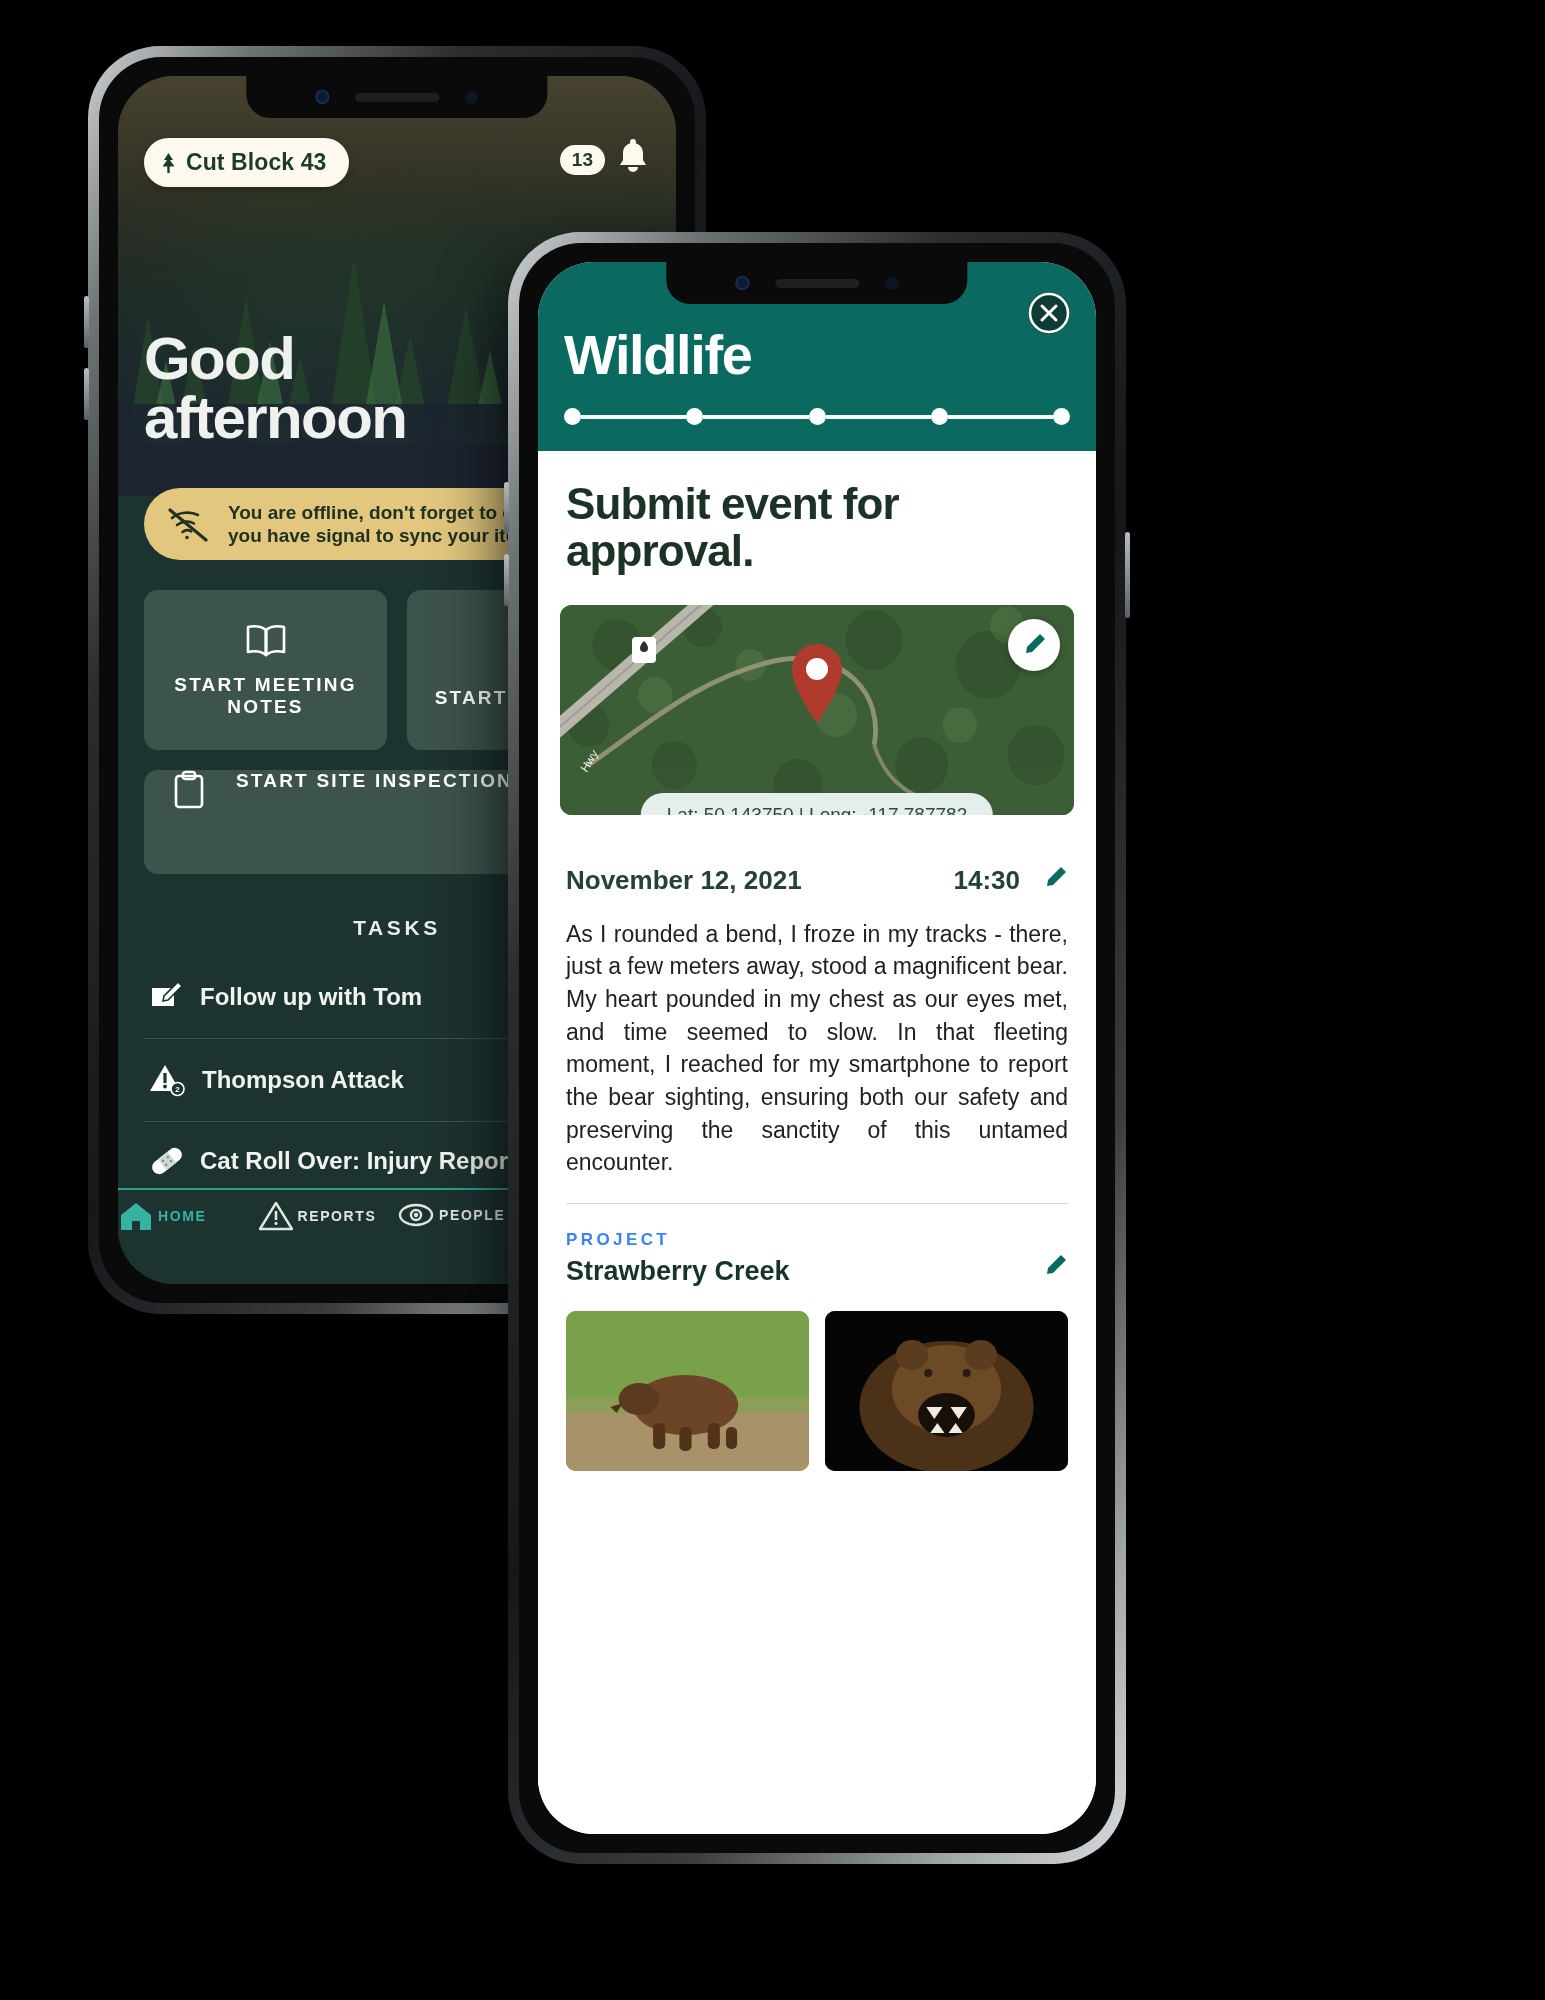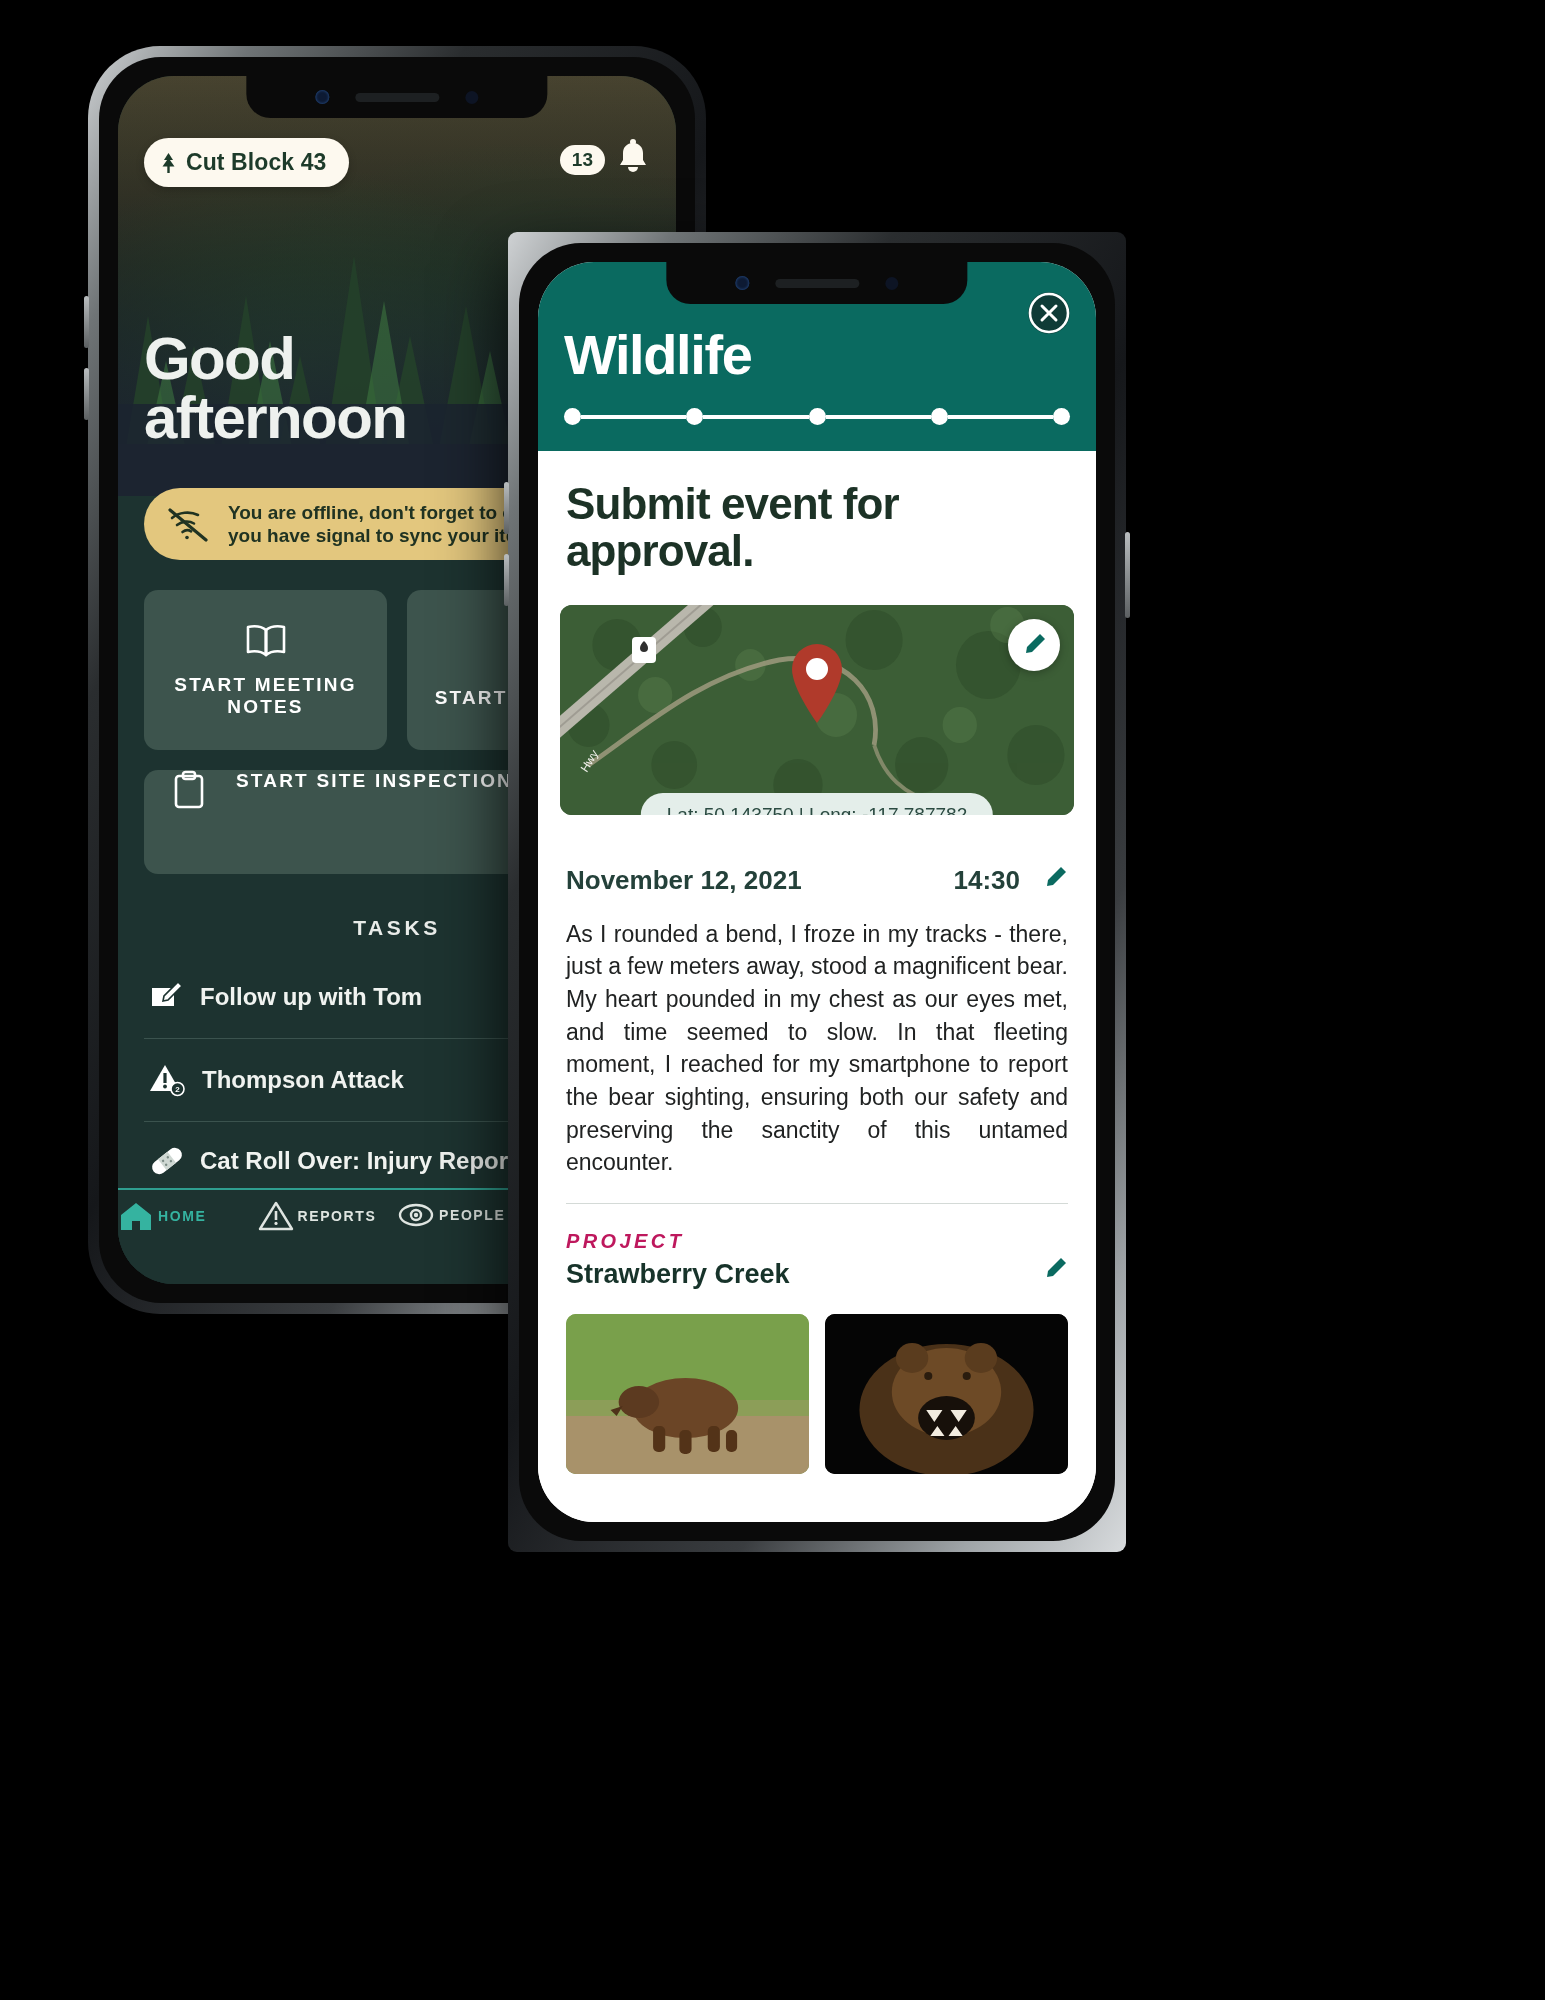--- a/index.html
+++ b/index.html
@@ -113,21 +113,21 @@
   .tabbar {
     position:absolute; left:0; right:0; bottom:0; height:96px;
     background:#1d3330; border-top:2px solid #2f9e8f;
     display:flex; align-items:flex-start; padding-top:10px;
   }
   .tab { flex:1; display:flex; flex-direction:row; align-items:center; gap:4px;
          color:#dfe5e1; font-size:14px; font-weight:700; letter-spacing:1.6px; }
   .tab.active { color:#35b3a0; }
 
   
-  #phone2 { left: 508px; top: 232px; width: 618px; height: 1320px; border-radius: 9px; }
+  #phone2 { left: 508px; top: 232px; width: 618px; height: 1632px; }
   .p2-screen { background:#fff; display:flex; flex-direction:column; }
   .p2-head {
     background:#0a6a60; padding: 66px 26px 26px 26px; position:relative; flex:0 0 auto;
   }
   .p2-title { color:#fff; font-weight:900; font-size:56px; line-height:.97; letter-spacing:-1.4px; }
   .closebtn {
     position:absolute; top: 30px; right: 26px; width:42px; height:42px; border-radius:50%;
     background:#13504a; display:flex; align-items:center; justify-content:center; z-index:45;
   }
   .stepper { display:flex; align-items:center; margin-top: 26px; }
@@ -157,21 +157,21 @@
   }
   .daterow .d { font-size:26px; font-weight:800; }
   .daterow .t { margin-left:auto; font-size:26px; font-weight:800; }
   .daterow .pen { margin-left:22px; }
   .para {
     padding: 22px 28px 24px 28px; color:#202222;
     font-size:23px; line-height:1.42; text-align:justify;
   }
   .divider { height:1px; background:#d4dad7; margin: 0 28px; }
   .projrow { display:flex; align-items:flex-end; padding: 26px 28px 0 28px; }
-  .projlabel { color:#be185d; font-weight:800; letter-spacing:3.4px; font-size:20px;font-style:italic; }
+  .projlabel { color:#3b82f6; font-weight:800; letter-spacing:3.4px; font-size:17px; }
   .projname { color:#17332a; font-weight:800; font-size:27px; margin-top:6px; }
   .projpen { margin-left:auto; padding-bottom:4px; }
   .thumbs { display:flex; gap:16px; padding: 24px 28px 0 28px; }
   .thumb { flex:1 1 0; height:160px; border-radius:10px; overflow:hidden; position:relative; }
   .thumb.a {
     background:
       radial-gradient(ellipse at 50% 62%, #5a3a22 0%, rgba(90,58,34,0) 44%),
       linear-gradient(180deg,#7da14c 0%, #6c9343 34%, #b8a377 62%, #9c8a62 100%);
   }
   .thumb.b { background: radial-gradient(ellipse at 48% 46%, #6b4a2c 0%, #3a2718 38%, #090909 72%, #000 100%); }

